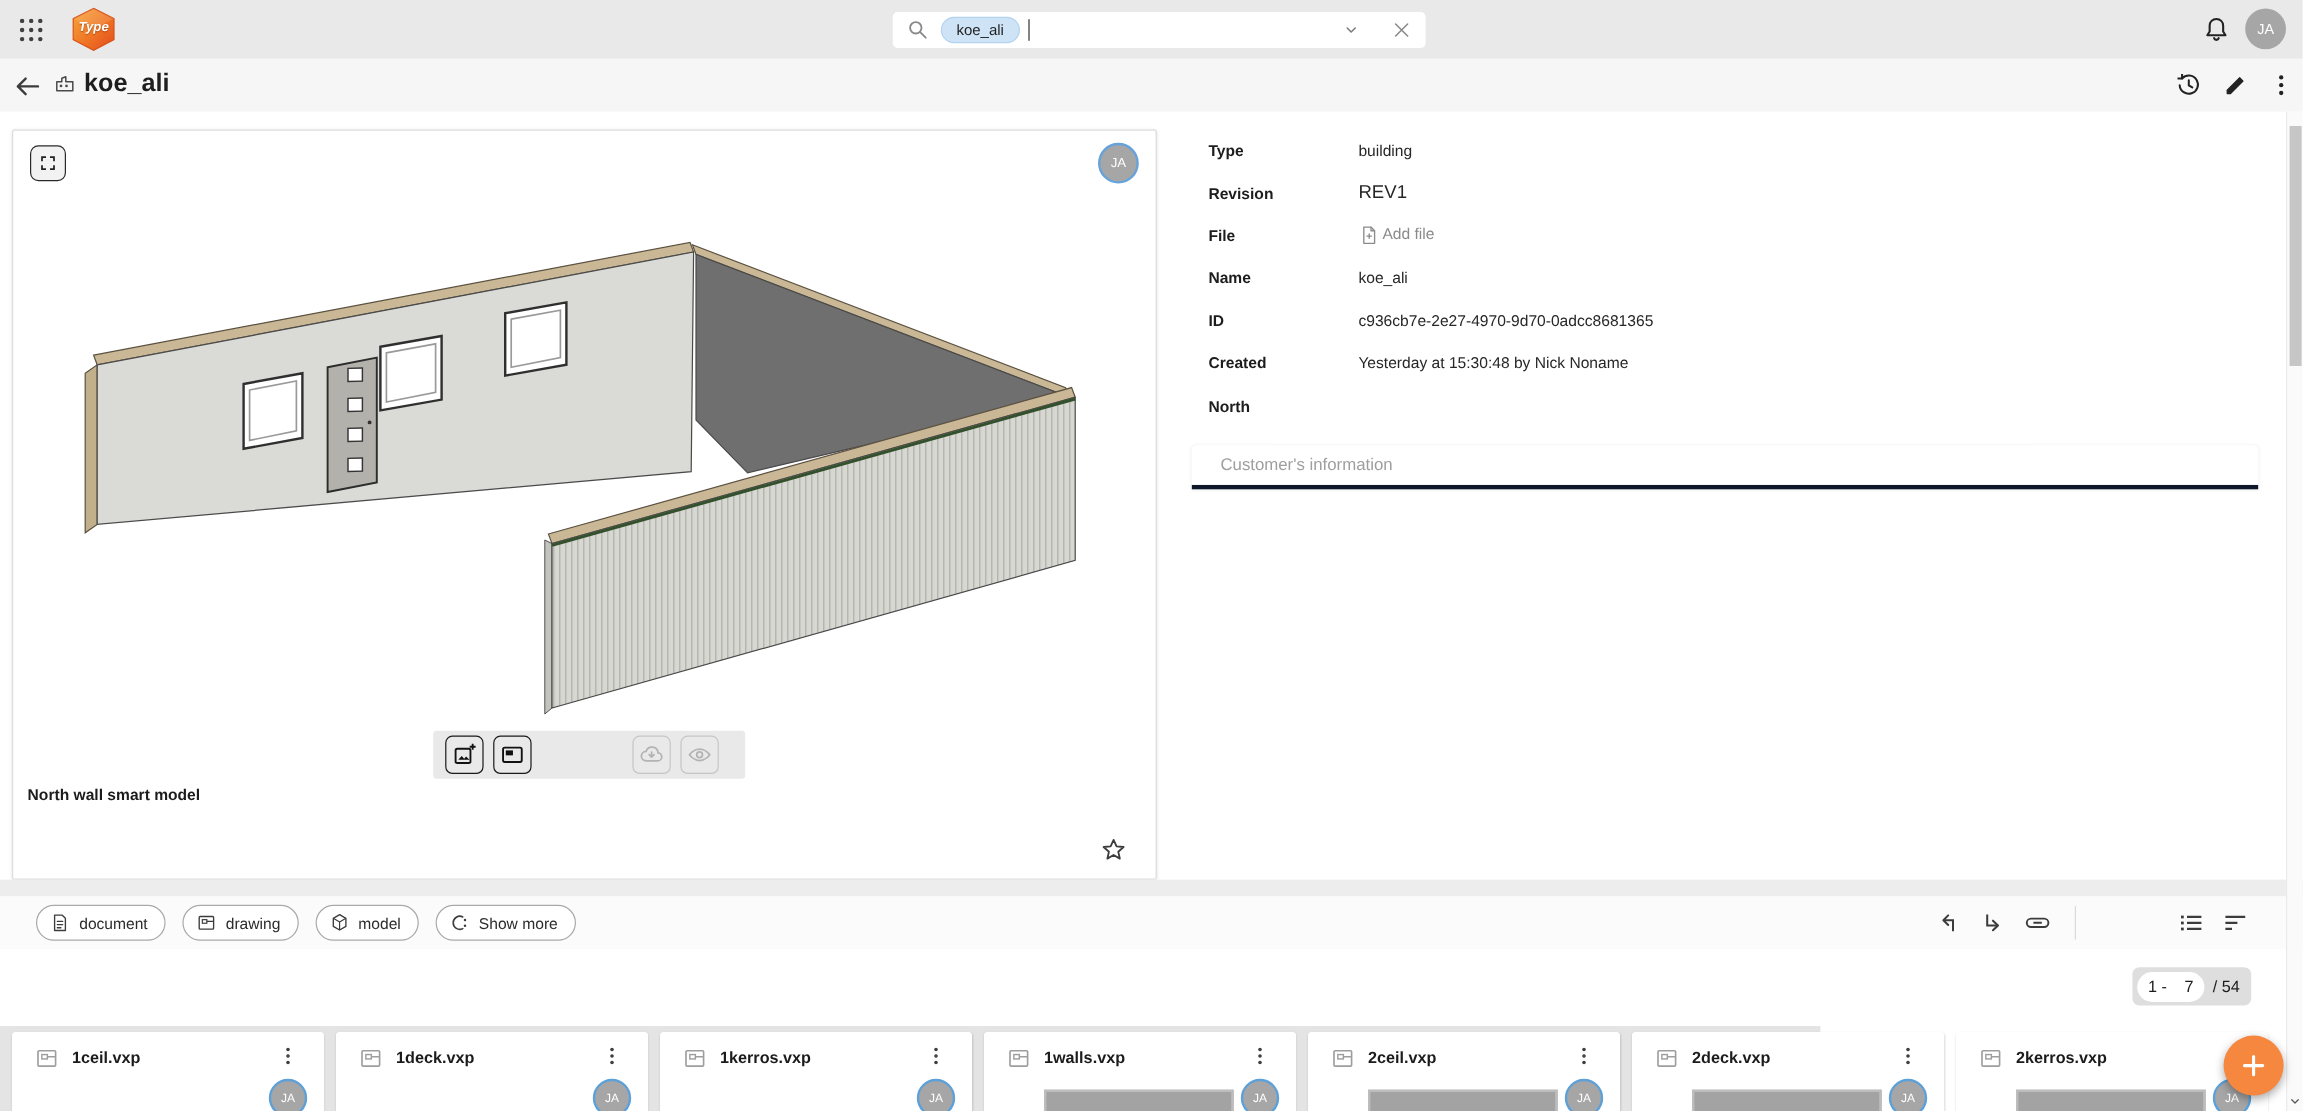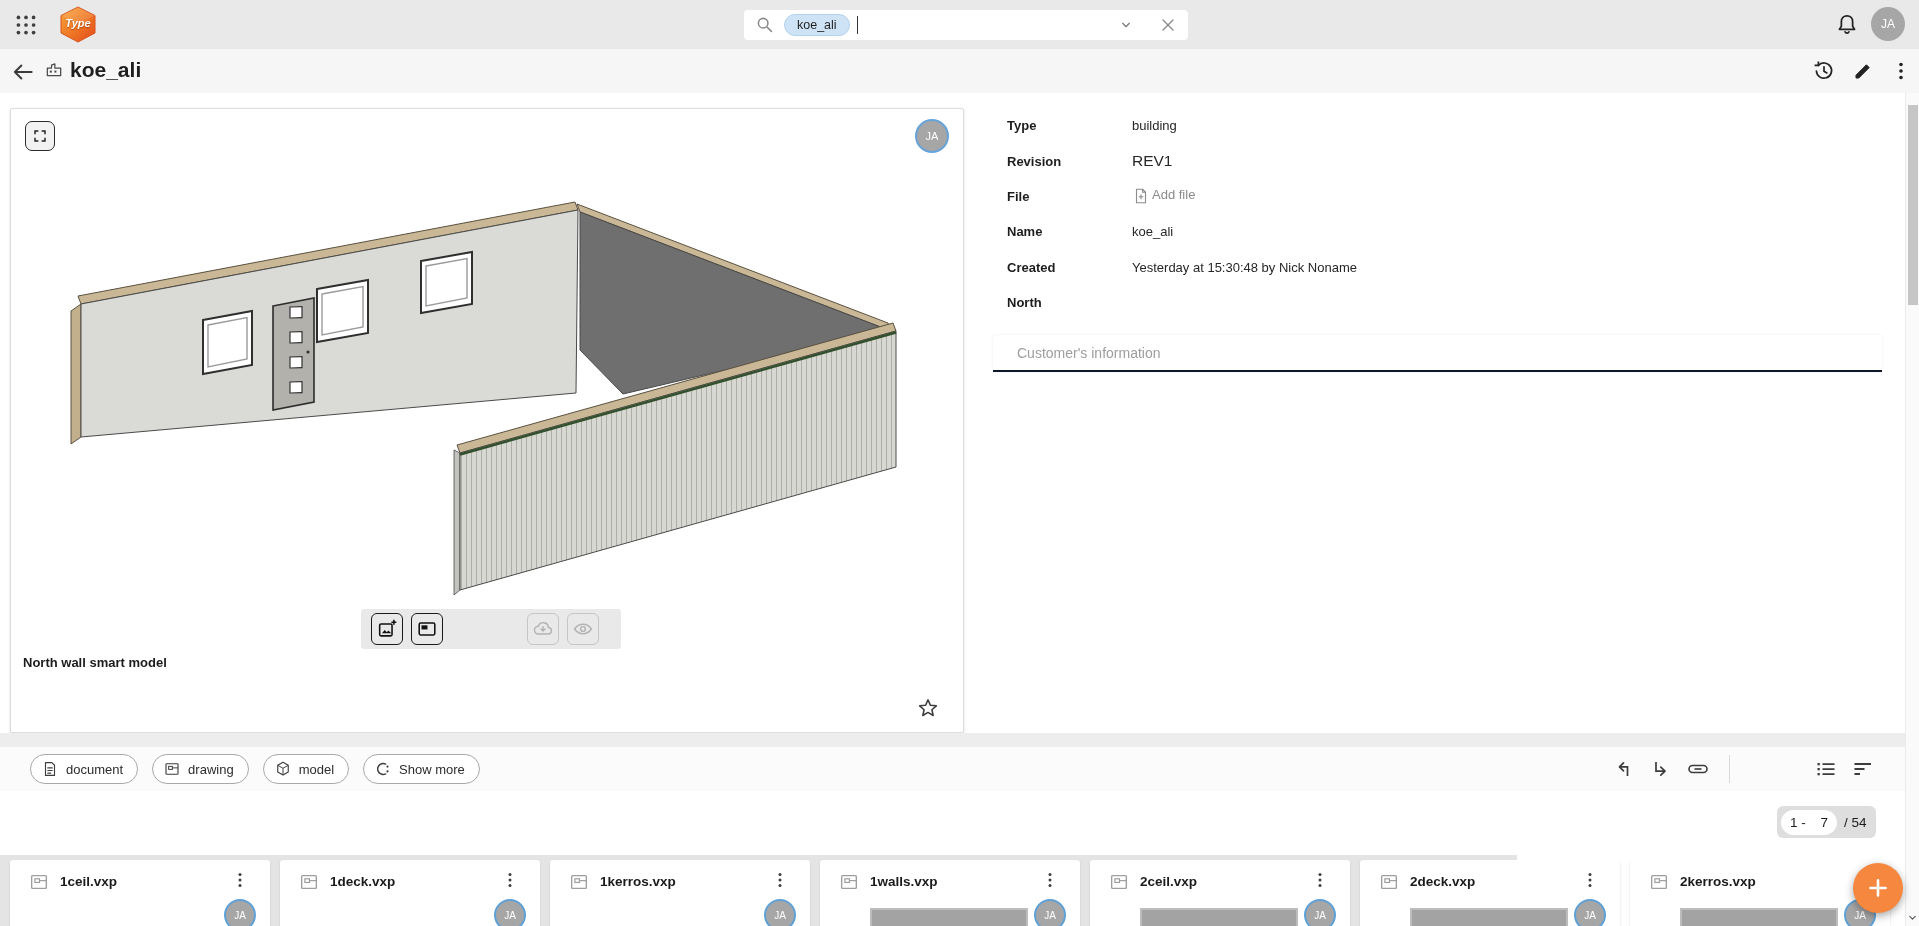--- a/index.html
+++ b/index.html
@@ -52,21 +52,21 @@
   .star-btn { position:absolute; right:22px; bottom:10px; width:26px; height:26px; }
 
   
   .details { position:absolute; left:993px; top:108px; width:892px; }
   .drow { height:35.4px; display:flex; align-items:center;margin-left:14px; }
   .dlabel { width:125px; font-size:13px; font-weight:bold; color:#1d1d1d; }
   .dvalue { font-size:13px; color:#272727; }
   .dvalue.rev { font-size:15.5px; }
   .addfile-btn { display:flex; align-items:flex-start; gap:2px; font-size:13px; color:#8b8b8b; }
   .cust-input { margin-top:15px; width:889px; height:37px; background:#fff; border:none;
-                border-bottom:2px solid #0f172a; border-radius:4px 4px 0 0; padding:0 24px;
+                border-bottom:4px solid #0f172a; border-radius:4px 4px 0 0; padding:0 24px;
                 font-size:14px; color:#3b82f6; box-shadow:0 0 3px rgba(0,0,0,.07); outline:none; }
   .cust-input::placeholder { color:#9e9e9e; }
 
   
   .band { position:absolute; left:0; top:733px; width:1919px; height:14px; background:#ededed; }
   .filterbar { position:absolute; left:0; top:747px; width:1919px; height:44px; background:#fbfbfb;
                display:flex; align-items:center; padding:0 44px 0 30px; }
   .chip-filter { display:inline-flex; align-items:center; gap:7px; height:30px; padding:0 14px 0 10px;
                  border:1px solid #a9a9a9; border-radius:15px; background:#fff; font-size:13px;
                  color:#2c2c2c; margin-right:14px; }
@@ -300,20 +300,24 @@
         <path d="M12 10.5v5M9.5 13h5" stroke="#8b8b8b" stroke-width="1.5" stroke-linecap="round"></path>
       </svg>
       <span>Add file</span>
     </button>
   </div>
   <div class="drow">
     <div class="dlabel">Name</div>
     <div class="dvalue">koe_ali</div>
   </div>
   <div class="drow">
+    <div class="dlabel">ID</div>
+    <div class="dvalue">c936cb7e-2e27-4970-9d70-0adcc8681365</div>
+  </div>
+  <div class="drow">
     <div class="dlabel">Created</div>
     <div class="dvalue">Yesterday at 15:30:48 by Nick Noname</div>
   </div>
   <div class="drow">
     <div class="dlabel">North</div>
     <div class="dvalue"></div>
   </div>
   <input class="cust-input" type="text" placeholder="Customer's information" style="">
 </aside>
 

